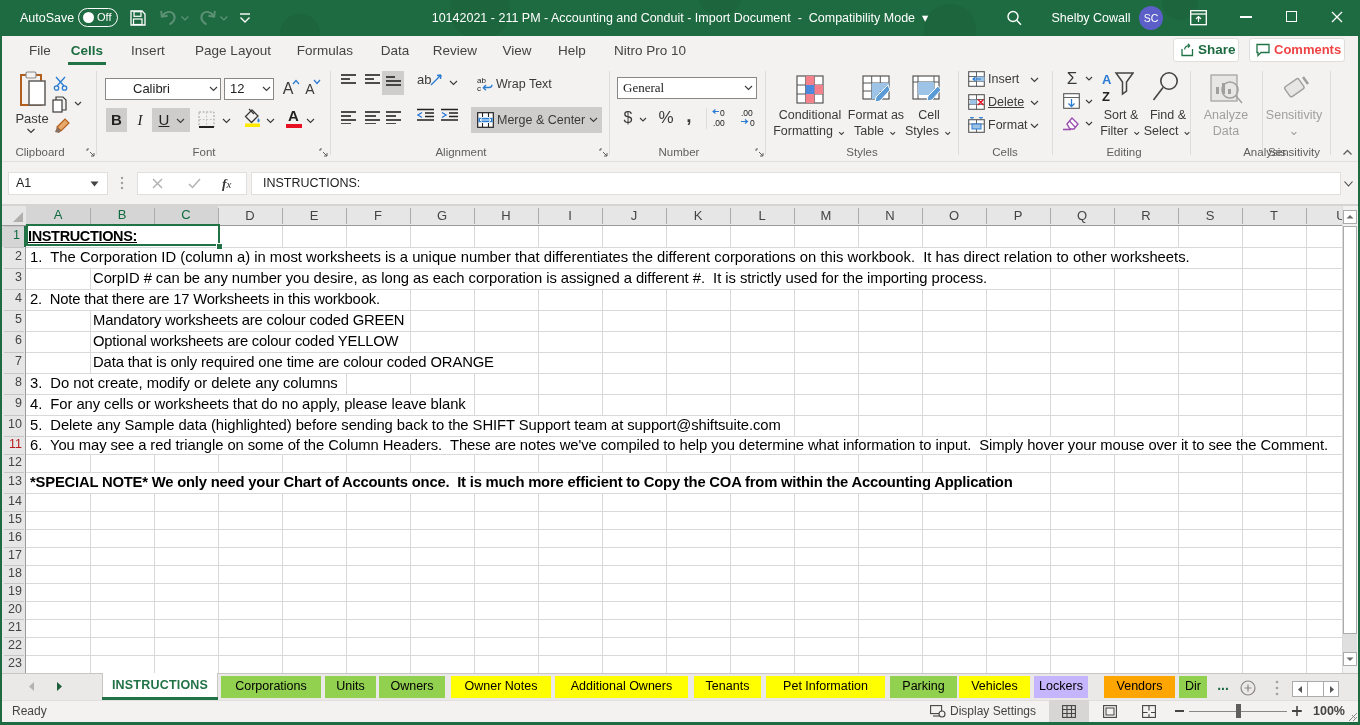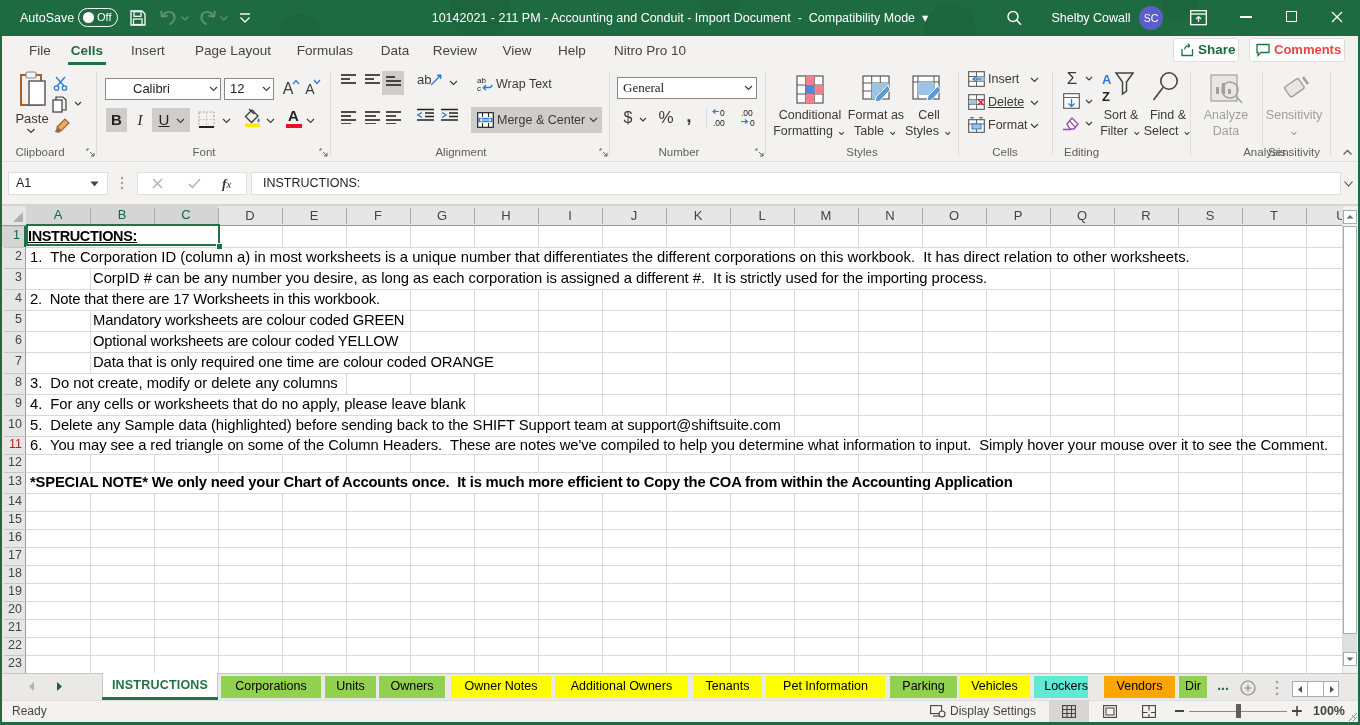--- a/index.html
+++ b/index.html
@@ -90,21 +90,21 @@
 <div class="abs" style="left:1052px;top:71px;width:1px;height:84px;background:#dedcda;"></div>
 <div class="abs" style="left:1190px;top:71px;width:1px;height:84px;background:#dedcda;"></div>
 <div class="abs" style="left:1262px;top:71px;width:1px;height:84px;background:#dedcda;"></div>
 <div class="abs" style="left:1330px;top:71px;width:1px;height:84px;background:#dedcda;"></div>
 <div class="abs" style="left:-20px;top:146px;width:120px;height:13px;color:#605e5c;font-size:11.5px;line-height:13px;text-align:center;">Clipboard</div>
 <div class="abs" style="left:144px;top:146px;width:120px;height:13px;color:#605e5c;font-size:11.5px;line-height:13px;text-align:center;">Font</div>
 <div class="abs" style="left:401px;top:146px;width:120px;height:13px;color:#605e5c;font-size:11.5px;line-height:13px;text-align:center;">Alignment</div>
 <div class="abs" style="left:619px;top:146px;width:120px;height:13px;color:#605e5c;font-size:11.5px;line-height:13px;text-align:center;">Number</div>
 <div class="abs" style="left:802px;top:146px;width:120px;height:13px;color:#605e5c;font-size:11.5px;line-height:13px;text-align:center;">Styles</div>
 <div class="abs" style="left:945px;top:146px;width:120px;height:13px;color:#605e5c;font-size:11.5px;line-height:13px;text-align:center;">Cells</div>
-<div class="abs" style="left:1064px;top:146px;width:120px;height:13px;color:#605e5c;font-size:11.5px;line-height:13px;">Editing</div>
+<div class="abs" style="left:1064px;top:146px;width:120px;height:13px;color:#605e5c;font-size:11.5px;line-height:13px;text-align:center;">Editing</div>
 <div class="abs" style="left:1166px;top:146px;width:120px;height:13px;color:#605e5c;font-size:11.5px;line-height:13px;text-align:right;">Analysis</div>
 <div class="abs" style="left:1234px;top:146px;width:120px;height:13px;color:#605e5c;font-size:11.5px;line-height:13px;text-align:center;">Sensitivity</div>
 <svg class="abs" style="left:86px;top:148px" width="9" height="9" viewBox="0 0 9 9">
     <path d="M1 1 v-0 h0 M1 3 v-2 h2 M8 8 L4 4 M8 8 v-3 M8 8 h-3" stroke="#605e5c" stroke-width="1" fill="none"></path>
   </svg>
 <svg class="abs" style="left:319px;top:148px" width="9" height="9" viewBox="0 0 9 9">
     <path d="M1 1 v-0 h0 M1 3 v-2 h2 M8 8 L4 4 M8 8 v-3 M8 8 h-3" stroke="#605e5c" stroke-width="1" fill="none"></path>
   </svg>
 <svg class="abs" style="left:599px;top:148px" width="9" height="9" viewBox="0 0 9 9">
     <path d="M1 1 v-0 h0 M1 3 v-2 h2 M8 8 L4 4 M8 8 v-3 M8 8 h-3" stroke="#605e5c" stroke-width="1" fill="none"></path>
@@ -593,21 +593,21 @@
 <div class="abs" style="left:102px;top:697px;width:116px;height:3px;background:#217346;"></div>
 <div class="abs" style="left:221px;top:676px;width:100px;height:22px;background:#92d050;color:#000;font-size:12.5px;line-height:20px;text-align:center;">Corporations</div>
 <div class="abs" style="left:325px;top:676px;width:51px;height:22px;background:#92d050;color:#000;font-size:12.5px;line-height:20px;text-align:center;">Units</div>
 <div class="abs" style="left:379px;top:676px;width:66px;height:22px;background:#92d050;color:#000;font-size:12.5px;line-height:20px;text-align:center;">Owners</div>
 <div class="abs" style="left:451px;top:676px;width:100px;height:22px;background:#ffff00;color:#000;font-size:12.5px;line-height:20px;text-align:center;">Owner Notes</div>
 <div class="abs" style="left:555px;top:676px;width:133px;height:22px;background:#ffff00;color:#000;font-size:12.5px;line-height:20px;text-align:center;">Additional Owners</div>
 <div class="abs" style="left:694px;top:676px;width:67px;height:22px;background:#ffff00;color:#000;font-size:12.5px;line-height:20px;text-align:center;">Tenants</div>
 <div class="abs" style="left:766px;top:676px;width:119px;height:22px;background:#ffff00;color:#000;font-size:12.5px;line-height:20px;text-align:center;">Pet Information</div>
 <div class="abs" style="left:890px;top:676px;width:67px;height:22px;background:#92d050;color:#000;font-size:12.5px;line-height:20px;text-align:center;">Parking</div>
 <div class="abs" style="left:959px;top:676px;width:71px;height:22px;background:#ffff00;color:#000;font-size:12.5px;line-height:20px;text-align:center;">Vehicles</div>
-<div class="abs" style="left:1034px;top:676px;width:54px;height:22px;background:#5eead4;color:#000;font-size:12.5px;line-height:20px;text-align:right;">Lockers</div>
+<div class="abs" style="left:1034px;top:676px;width:54px;height:22px;background:#c4b5fd;color:#000;font-size:12.5px;line-height:20px;text-align:center;">Lockers</div>
 <div class="abs" style="left:1104px;top:676px;width:71px;height:22px;background:#ffa500;color:#000;font-size:12.5px;line-height:20px;text-align:center;">Vendors</div>
 <div class="abs" style="left:1179px;top:676px;width:28px;height:22px;background:#92d050;color:#000;font-size:12.5px;line-height:20px;text-align:center;">Dir</div>
 <div class="abs" style="left:1213px;top:676px;width:20px;height:20px;color:#1e6b41;font-size:14px;font-weight:bold;line-height:18px;text-align:center;">...</div>
 <svg class="abs" style="left:1240px;top:680px" width="16" height="16" viewBox="0 0 16 16">
     <circle cx="8" cy="8" r="7" fill="none" stroke="#8a8886" stroke-width="1.2"></circle>
     <path d="M8 4.5 v7 M4.5 8 h7" stroke="#8a8886" stroke-width="1.2"></path>
   </svg>
 <svg class="abs" style="left:1275px;top:680px" width="4" height="16" viewBox="0 0 4 16">
     <circle cx="2" cy="2" r="1.3" fill="#a19f9d"></circle>
     <circle cx="2" cy="8" r="1.3" fill="#a19f9d"></circle>

